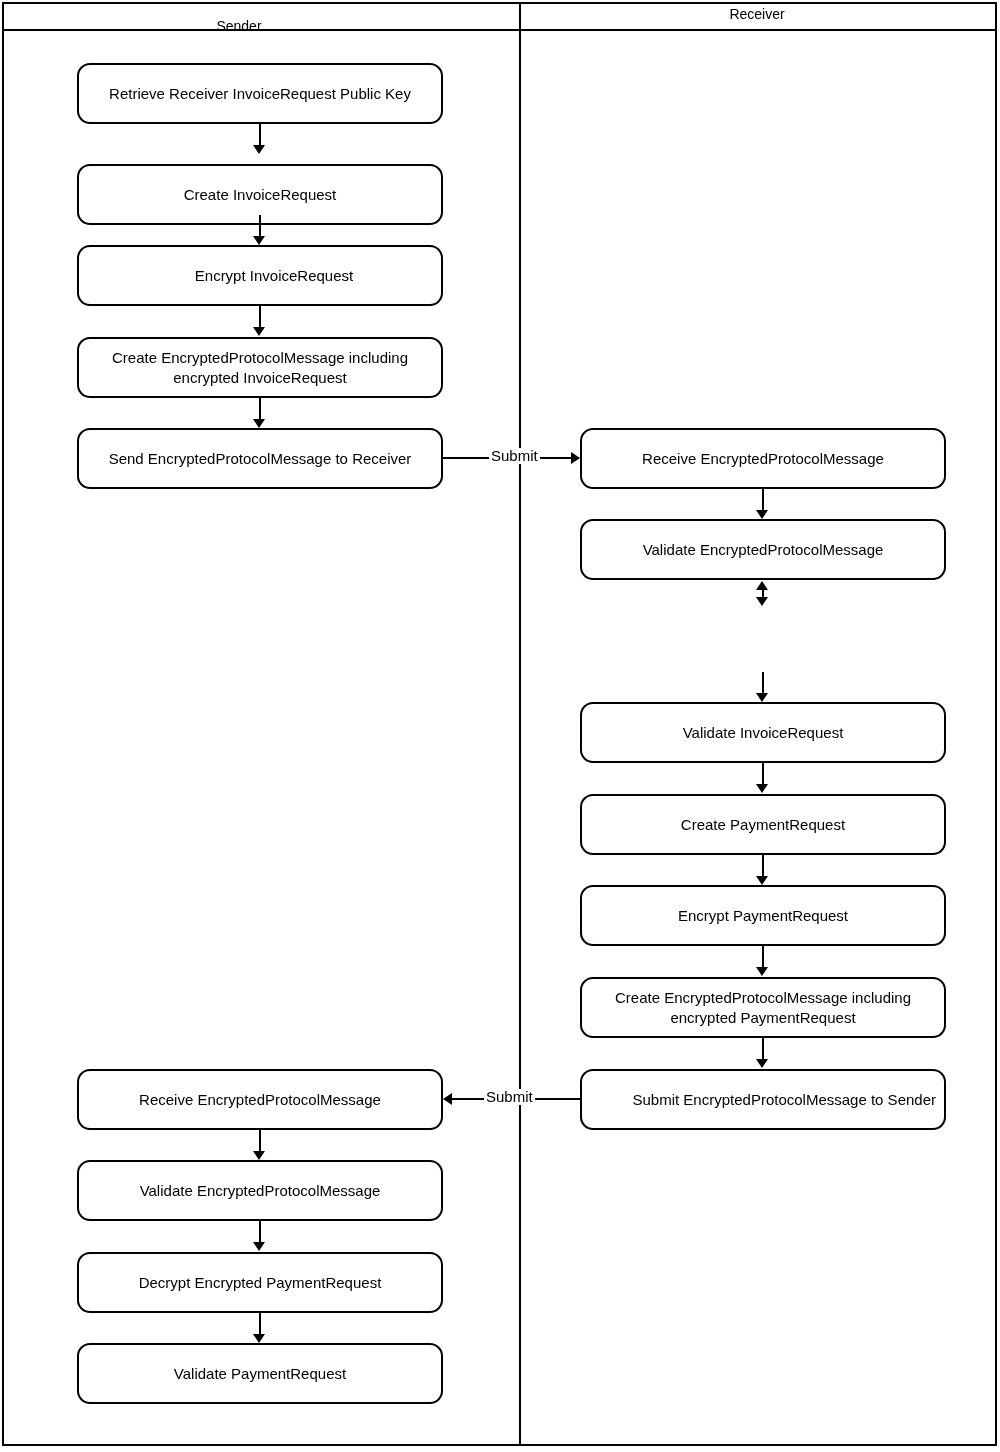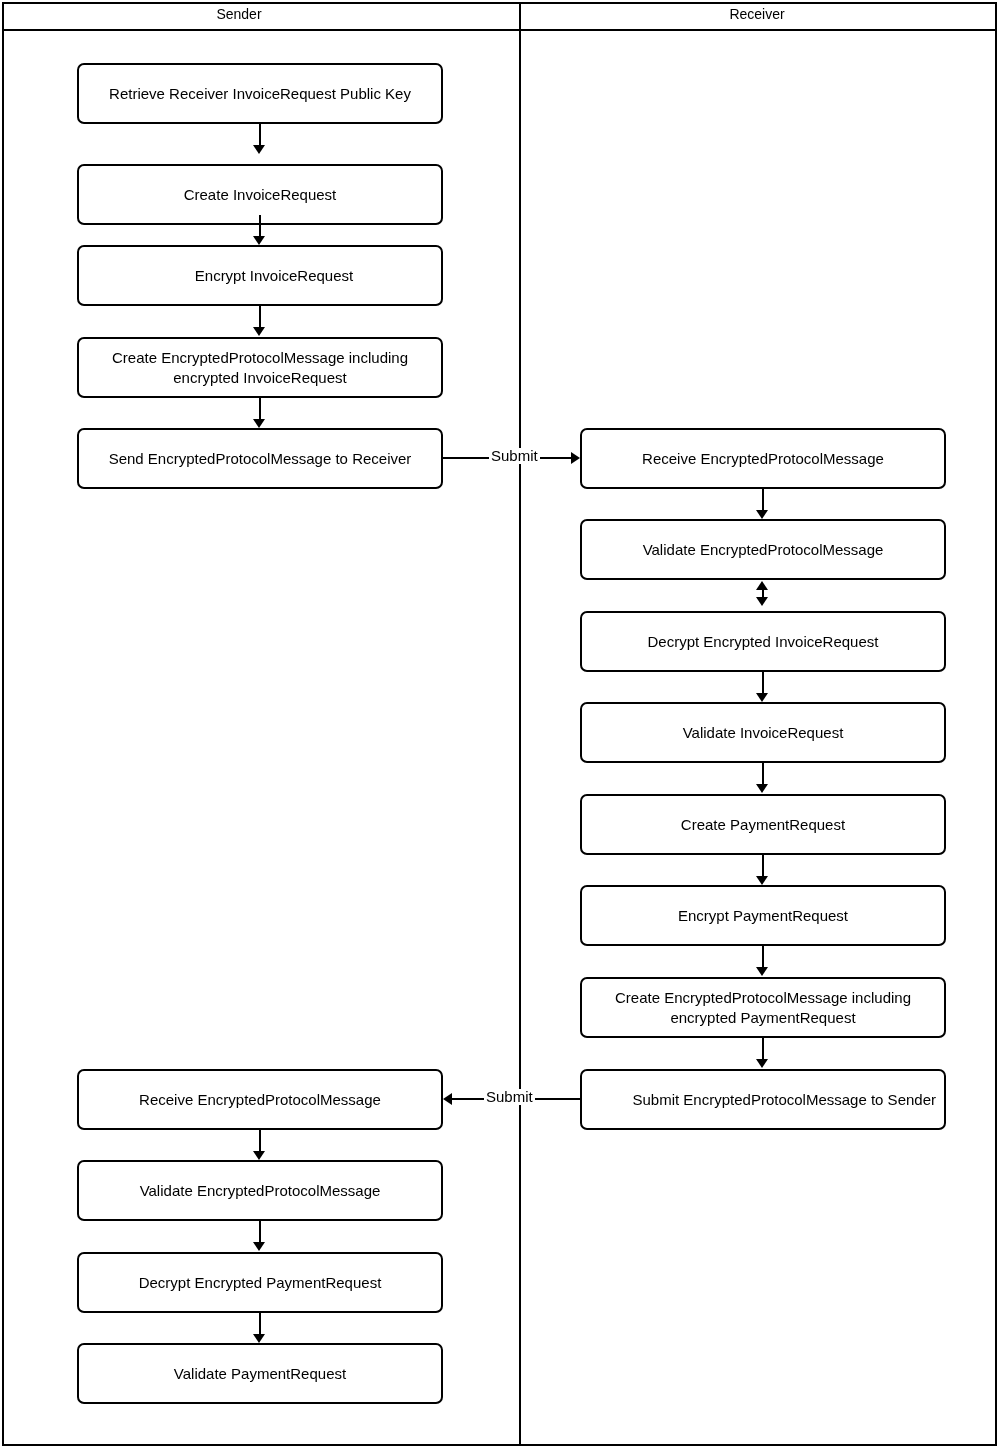--- a/index.html
+++ b/index.html
@@ -39,38 +39,38 @@
   .lane-header {
     position: absolute;
     top: 0;
     height: 29px;
     line-height: 29px;
     text-align: center;
     font-size: 14px;
     color: #000000;
     white-space: nowrap;
   }
-  .lane-header.sender  { left: 0px;   width: 478px; }
+  .lane-header.sender  { left: 0px;   width: 478px; margin-top: 12px; }
   .lane-header.receiver{ left: 519px; width: 476px; border-radius: 6px; }
   .lane-divider {
     position: absolute;
     left: 519px;
     top: 2px;
     width: 2px;
     height: 1444px;
     background: #000000;
   }
 
   
   .node {
     position: absolute;
     width: 366px;
     height: 61px;
     border: 2px solid #000000;
-    border-radius: 7px;
+    border-radius: 13px;
     background: #ffffff;
     box-sizing: border-box;
     display: flex;
     align-items: center;
     justify-content: center;
     text-align: center;
     font-size: 15px;
     line-height: 20px;
     color: #000000;
     padding: 0 8px;
@@ -182,23 +182,20 @@
   <div class="arrow-down" style="left:756px; top:510px;"></div>
 
   <div class="node receiver-col" style="top:519px;">
     <span class="node-label">Validate EncryptedProtocolMessage</span>
   </div>
 
   <div class="arrow-up" style="left:756px; top:581px;"></div>
   <div class="conn-v" style="left:762px; top:589px; height:8px;"></div>
   <div class="arrow-down" style="left:756px; top:597px;"></div>
 
-  <div class="node receiver-col" style="top:611px;">
-    <span class="node-label">Decrypt Encrypted InvoiceRequest</span>
-  </div>
   <div class="conn-v" style="left:762px; top:672px; height:21px;"></div>
   <div class="arrow-down" style="left:756px; top:693px;"></div>
 
   <div class="node receiver-col" style="top:702px;">
     <span class="node-label">Validate InvoiceRequest</span>
   </div>
   <div class="conn-v" style="left:762px; top:763px; height:21px;"></div>
   <div class="arrow-down" style="left:756px; top:784px;"></div>
 
   <div class="node receiver-col" style="top:794px;">

